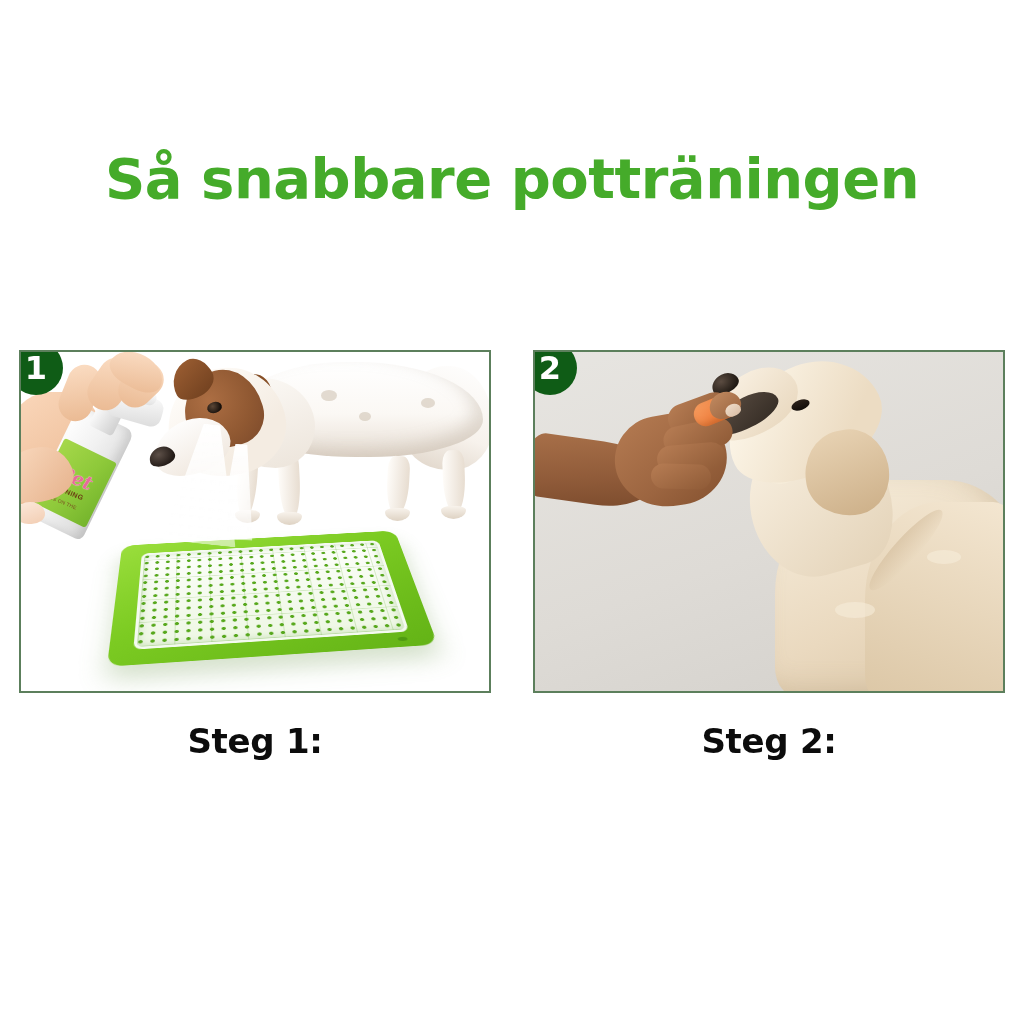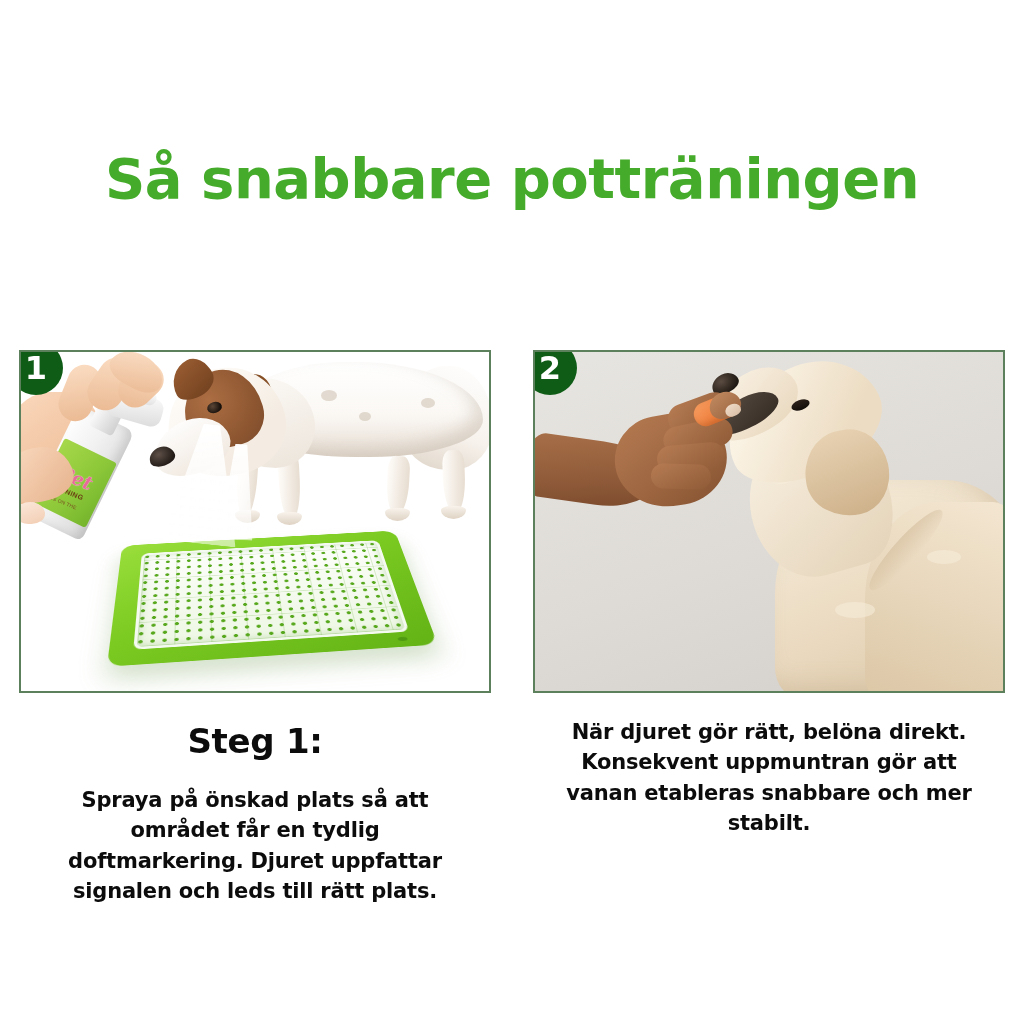--- a/index.html
+++ b/index.html
@@ -546,21 +546,20 @@
           <div class="h1-nail"></div>
         </div>
 
       </div>
 
       <div class="badge">1</div>
     </div>
 
     <div class="step-heading">Steg 1:</div>
 
-    <div class="step-body">Spraya på önskad plats så att området får en tydlig doftmarkering. Djuret uppfattar signalen och leds till rätt plats.</div>
   </div>
 
   <div class="step-col">
 
     <div class="img-card">
 
       <div class="scene2">
 
         <div>
           <div class="lab-chest"></div>
@@ -589,17 +588,17 @@
           <div class="h2-finger f4"></div>
           <div class="h2-thumbtip"></div>
           <div class="h2-nail"></div>
         </div>
 
       </div>
 
       <div class="badge">2</div>
     </div>
 
-
-    <div class="step-body">När djuret gör rätt, belöna direkt. Konsekvent uppmuntran gör att vanan etableras snabbare och mer stabilt.</div>
+    <div class="step-heading">Steg 2:</div>
+
   </div>
 
 </div>
 
 </body></html>

